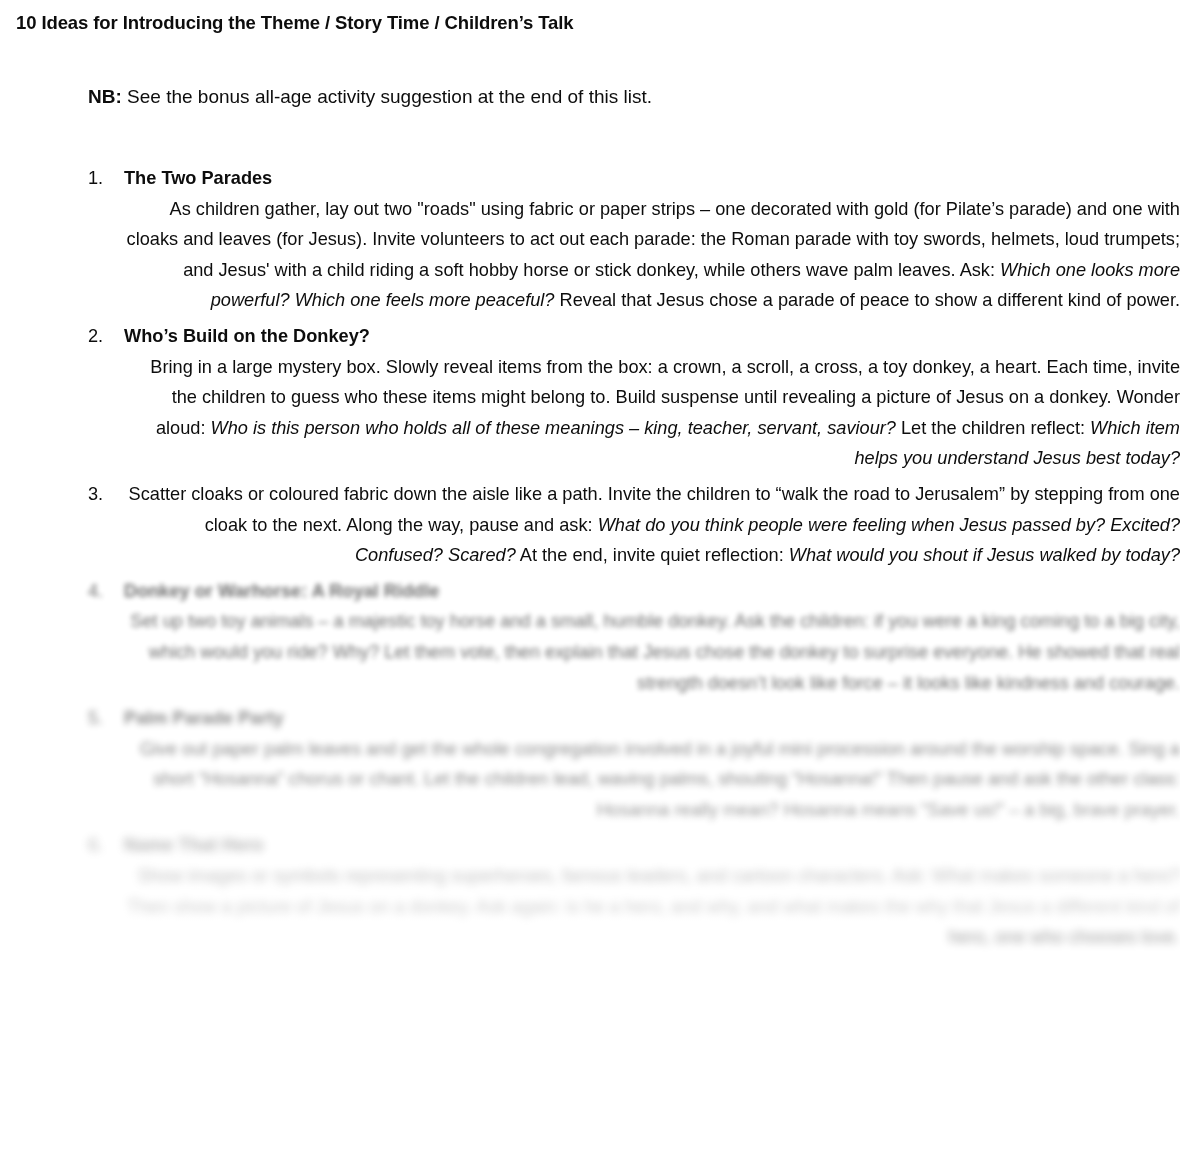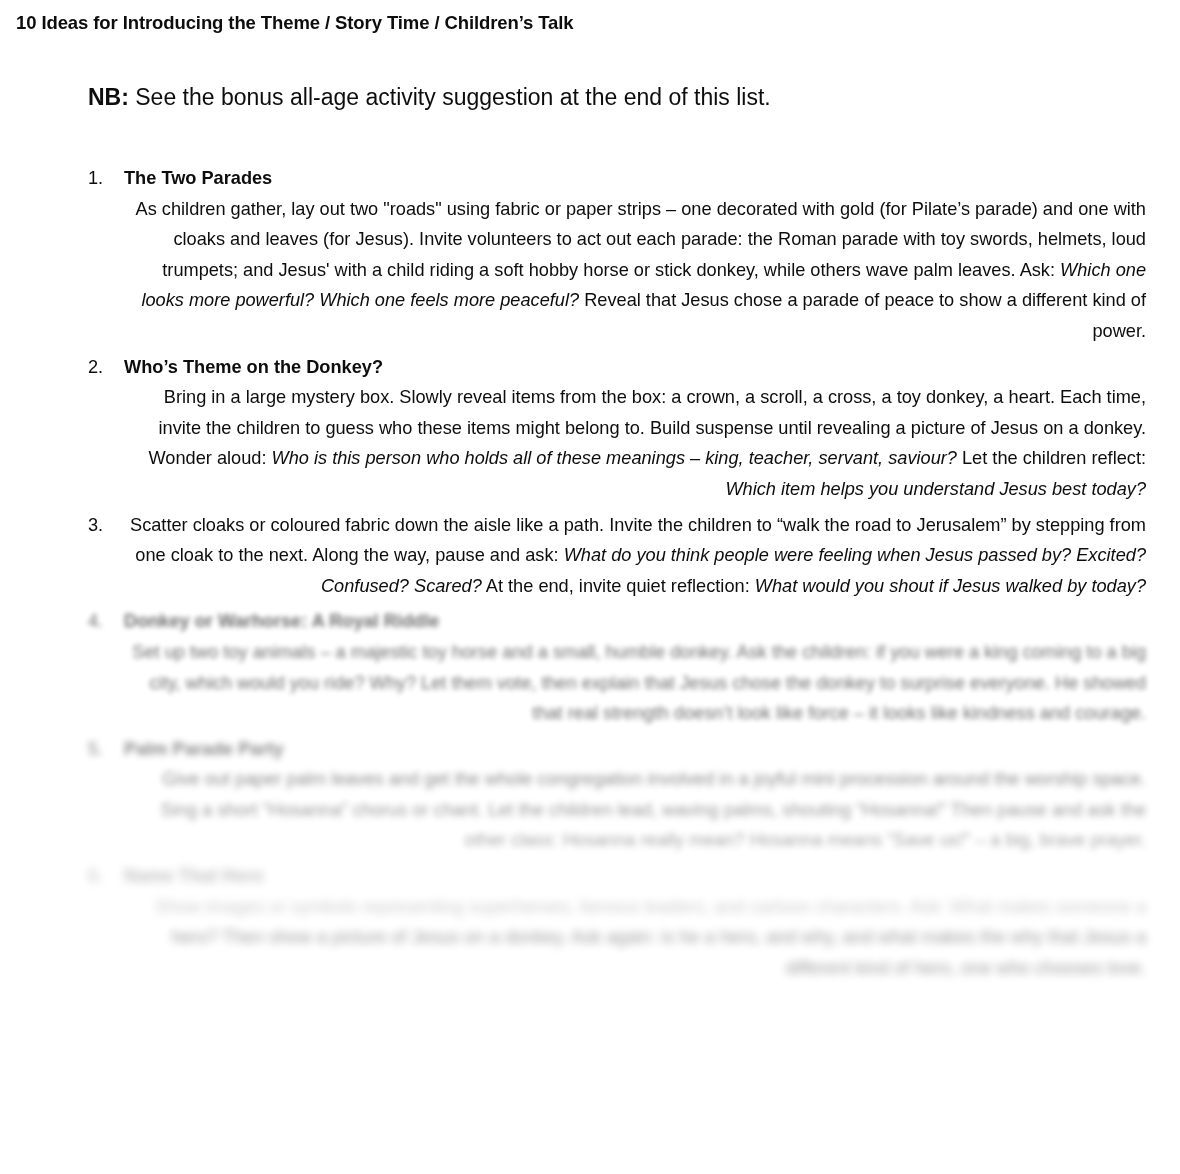--- a/index.html
+++ b/index.html
@@ -37,21 +37,21 @@
     line-height: 26px;
     letter-spacing: -0.1px;
   }
 
   
   .nb-note {
     position: absolute;
     left: 88px;
     top: 82px;
     width: 1060px;
-    font-size: 23px;
+    font-size: 19px;
     line-height: 30px;
   }
   .nb-note .nb-label {
     font-weight: bold;
   }
 
   
   .idea-list {
     position: absolute;
     left: 0;
@@ -70,21 +70,20 @@
     left: 88px;
     top: 0;
     width: 28px;
     text-align: left;
     font-size: 18.2px;
     line-height: 30.6px;
   }
 
   .idea-body {
     margin-left: 124px;
-    margin-right: 34px;
     font-size: 18.2px;
     line-height: 30.6px;
   }
 
   .idea-heading {
     font-weight: bold;
     display: block;
   }
 
   .idea-text {
@@ -130,21 +129,21 @@
       <div class="idea-item">
         <div class="idea-number">1.</div>
         <div class="idea-body">
           <span class="idea-heading">The Two Parades</span>
           <span class="idea-text"><span>As children gather, lay out two "roads" using fabric or paper strips – one decorated with gold (for Pilate’s parade) and one with cloaks and leaves (for Jesus). Invite volunteers to act out each parade: the Roman parade with toy swords, helmets, loud trumpets; and Jesus' with a child riding a soft hobby horse or stick donkey, while others wave palm leaves. Ask: </span><i>Which one looks more powerful? Which one feels more peaceful?</i><span> Reveal that Jesus chose a parade of peace to show a different kind of power.</span></span>
         </div>
       </div>
       <div class="idea-item">
         <div class="idea-number">2.</div>
         <div class="idea-body">
-          <span class="idea-heading">Who’s Theme on the Donkey?</span>
+          <span class="idea-heading">Who’s Build on the Donkey?</span>
           <span class="idea-text"><span>Bring in a large mystery box. Slowly reveal items from the box: a crown, a scroll, a cross, a toy donkey, a heart. Each time, invite the children to guess who these items might belong to. Build suspense until revealing a picture of Jesus on a donkey. Wonder aloud: </span><i>Who is this person who holds all of these meanings – king, teacher, servant, saviour?</i><span> Let the children reflect: </span><i>Which item helps you understand Jesus best today?</i></span>
         </div>
       </div>
       <div class="idea-item">
         <div class="idea-number">3.</div>
         <div class="idea-body">
           <span class="idea-text"><span>Scatter cloaks or coloured fabric down the aisle like a path. Invite the children to “walk the road to Jerusalem” by stepping from one cloak to the next. Along the way, pause and ask: </span><i>What do you think people were feeling when Jesus passed by? Excited? Confused? Scared?</i><span> At the end, invite quiet reflection: </span><i>What would you shout if Jesus walked by today?</i></span>
         </div>
       </div>
       <div class="idea-item blurred blur-1">

